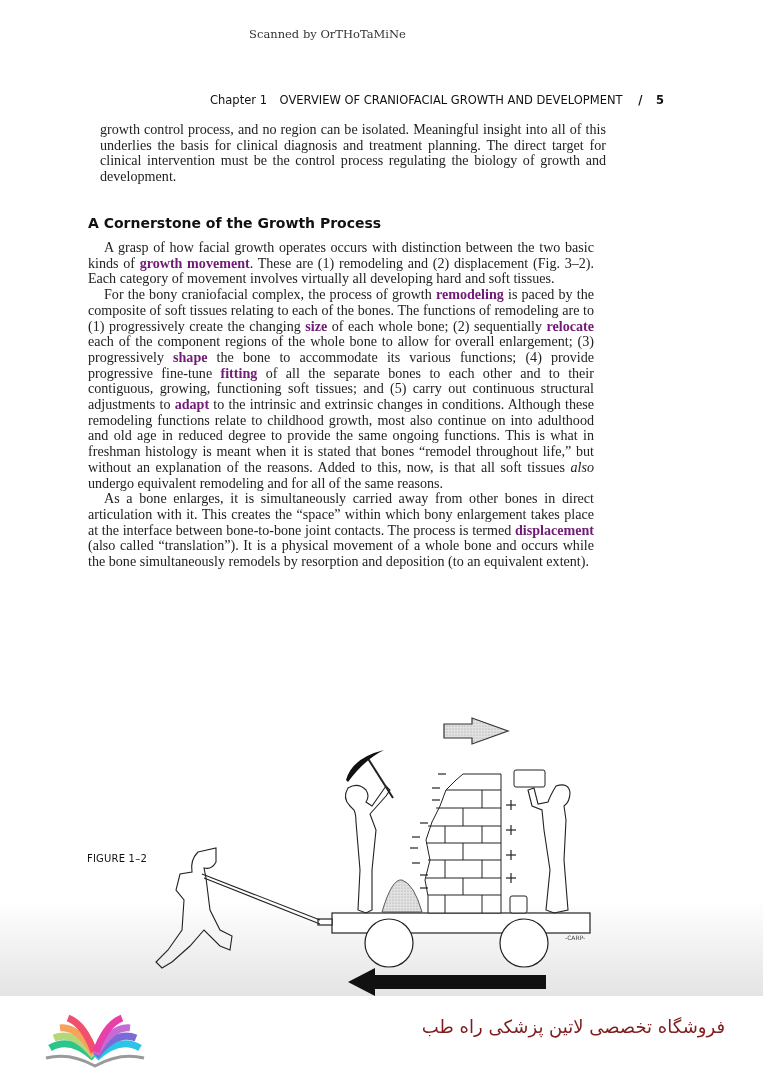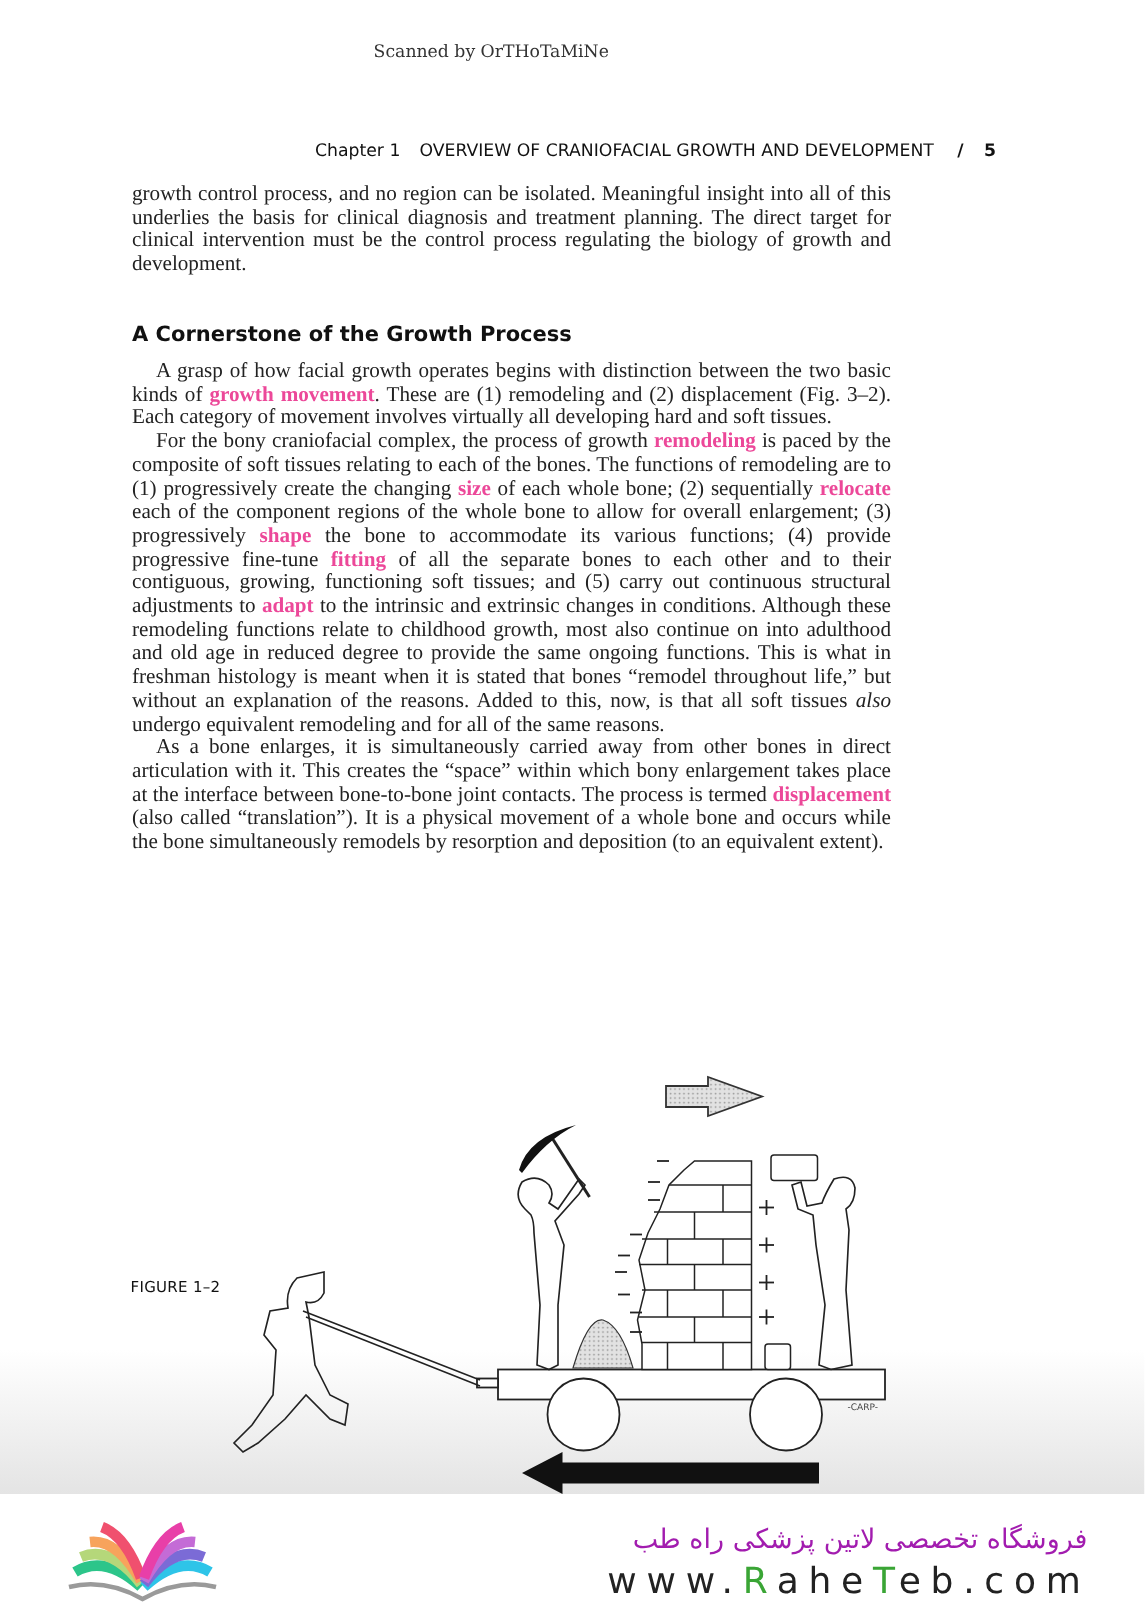--- a/index.html
+++ b/index.html
@@ -26,38 +26,38 @@
   .running-head .chap { margin-right: 9px; }
   .running-head .sep { margin: 0 10px 0 12px; font-weight: bold; }
   .running-head .pg { font-weight: bold; }
   .text {
     position: absolute; left: 88px; width: 506px;
     font-family: "Liberation Serif", serif; font-size: 14.1px; line-height: 15.7px;
     text-align: justify; color: #222;
   }
   .text p { margin: 0; }
   .text p.ind { text-indent: 16px; }
-  .text b { color: #ec4899; }
+  .text b { color: #701a75; }
   .h2 {
     position: absolute; left: 88px; top: 215px;
     font-family: "DejaVu Sans", sans-serif; font-weight: bold; font-size: 14px; color: #111;
   }
   .fig-label {
     position: absolute; left: 87px; top: 853px;
     font-family: "DejaVu Sans", sans-serif; font-weight: normal; font-size: 10px; color: #111;
     letter-spacing: 0.2px;
   }
   svg.fig { position: absolute; left: 80px; top: 710px; }
   .brand {
     position: absolute; left: 0; top: 996px; width: 763px; height: 83px; background: #fff;
   }
   .logo { position: absolute; left: 40px; top: 10px; }
   .shop-name {
     position: absolute; right: 38px; top: 20px; direction: rtl;
-    font-family: "DejaVu Sans", sans-serif; font-size: 18px; color: #a21caf;
+    font-family: "DejaVu Sans", sans-serif; font-size: 18px; color: #7f1d1d;
   }
   .site {
     position: absolute; right: 36px; top: 44px;
     font-family: "DejaVu Sans", sans-serif; font-size: 24px; letter-spacing: 6.5px; color: #222;
   }
   .site .g { color: #3aa535; }
 </style>
 </head>
 <body>
 
@@ -65,28 +65,28 @@
 
 <div class="scanned">Scanned by OrTHoTaMiNe</div>
 
 <div class="running-head">
   <span class="chap">Chapter 1</span>
   <span>OVERVIEW OF CRANIOFACIAL GROWTH AND DEVELOPMENT</span>
   <span class="sep">/</span>
   <span class="pg">5</span>
 </div>
 
-<div class="text" style="top:122px;">
+<div class="text" style="top:122px;margin-left:12px;">
   <p>growth control process, and no region can be isolated. Meaningful insight into all of this underlies the basis for clinical diagnosis and treatment planning. The direct target for clinical intervention must be the control process regulating the biology of growth and development.</p>
 </div>
 
 <div class="h2">A Cornerstone of the Growth Process</div>
 
 <div class="text" style="top:240px;">
-  <p class="ind"><span>A grasp of how facial growth operates begins with distinction between the two basic kinds of </span><b>growth movement</b><span>. These are (1) remodeling and (2) displacement (Fig. 3–2). Each category of movement involves virtually all developing hard and soft tissues.</span></p>
+  <p class="ind"><span>A grasp of how facial growth operates occurs with distinction between the two basic kinds of </span><b>growth movement</b><span>. These are (1) remodeling and (2) displacement (Fig. 3–2). Each category of movement involves virtually all developing hard and soft tissues.</span></p>
   <p class="ind"><span>For the bony craniofacial complex, the process of growth </span><b>remodeling</b><span> is paced by the composite of soft tissues relating to each of the bones. The functions of remodeling are to (1) progressively create the changing </span><b>size</b><span> of each whole bone; (2) sequentially </span><b>relocate</b><span> each of the component regions of the whole bone to allow for overall enlargement; (3) progressively </span><b>shape</b><span> the bone to accommodate its various functions; (4) provide progressive fine-tune </span><b>fitting</b><span> of all the separate bones to each other and to their contiguous, growing, functioning soft tissues; and (5) carry out continuous structural adjustments to </span><b>adapt</b><span> to the intrinsic and extrinsic changes in conditions. Although these remodeling functions relate to childhood growth, most also continue on into adulthood and old age in reduced degree to provide the same ongoing functions. This is what in freshman histology is meant when it is stated that bones “remodel throughout life,” but without an explanation of the reasons. Added to this, now, is that all soft tissues </span><i>also</i><span> undergo equivalent remodeling and for all of the same reasons.</span></p>
   <p class="ind"><span>As a bone enlarges, it is simultaneously carried away from other bones in direct articulation with it. This creates the “space” within which bony enlargement takes place at the interface between bone-to-bone joint contacts. The process is termed </span><b>displacement</b><span> (also called “translation”). It is a physical movement of a whole bone and occurs while the bone simultaneously remodels by resorption and deposition (to an equivalent extent).</span></p>
 </div>
 
 <div class="fig-label">FIGURE 1–2</div>
 
 <svg class="fig" width="520" height="290" viewBox="0 0 520 290">
   <defs>
     <pattern id="dots" width="3" height="3" patternUnits="userSpaceOnUse">
       <rect width="3" height="3" fill="#e2e2e2"></rect>
@@ -179,14 +179,13 @@
     <path d="M14 32 Q34 24 54 50" stroke="#b5d77a" stroke-width="7" fill="none"></path>
     <path d="M20 22 Q38 20 54 48" stroke="#f7a35c" stroke-width="7" fill="none"></path>
     <path d="M28 12 Q44 18 54 46" stroke="#f0506e" stroke-width="7" fill="none"></path>
     <path d="M100 42 Q80 30 56 52" stroke="#2ec4e8" stroke-width="7" fill="none"></path>
     <path d="M96 32 Q76 24 56 50" stroke="#7b6bd6" stroke-width="7" fill="none"></path>
     <path d="M90 22 Q72 20 56 48" stroke="#c46bd6" stroke-width="7" fill="none"></path>
     <path d="M82 12 Q66 18 56 46" stroke="#e83fa8" stroke-width="7" fill="none"></path>
     <path d="M6 52 Q30 46 55 60 Q80 46 104 52" stroke="#9a9a9a" stroke-width="3" fill="none"></path>
   </svg>
   <div class="shop-name">فروشگاه تخصصی لاتین پزشکی  راه طب</div>
-  <div class="site"><span>www.</span><span class="g">R</span><span>ahe</span><span class="g">T</span><span>eb</span><span>.com</span></div>
 </div>
 
 </body></html>

